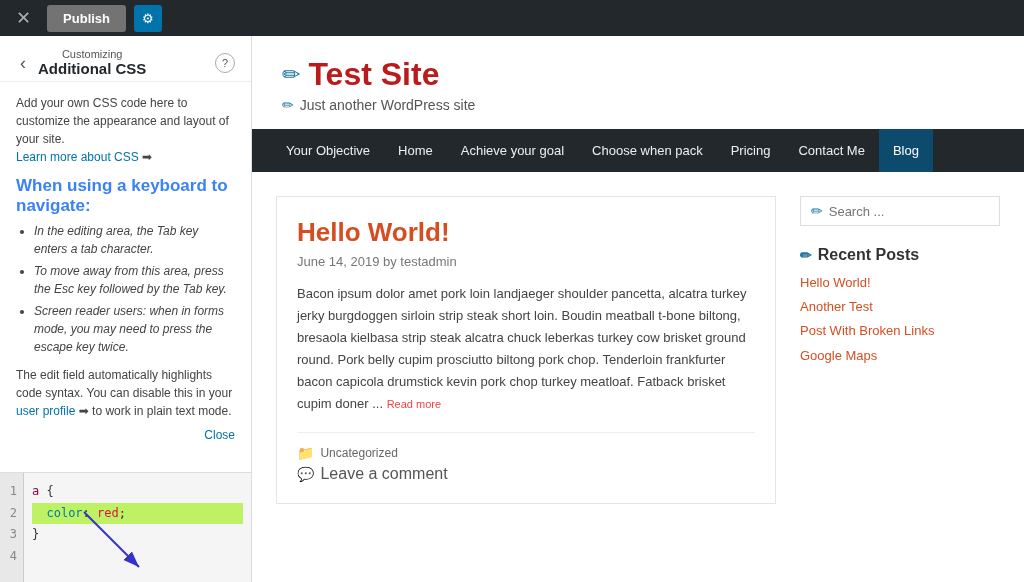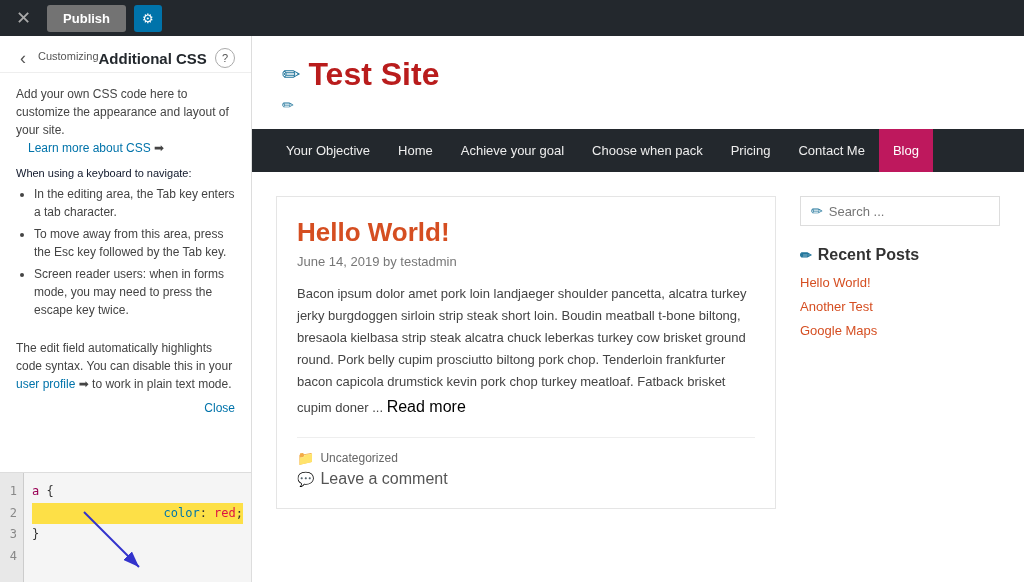--- a/index.html
+++ b/index.html
@@ -37,37 +37,37 @@
     
     #panel-header {
       display: flex; align-items: center; justify-content: space-between;
       padding: 12px 16px 4px 16px; border-bottom: 1px solid #eee; flex-shrink: 0;
     }
     #panel-header-left { display: flex; align-items: center; gap: 8px; }
     #back-btn {
       background: none; border: none; cursor: pointer; color: #555;
       font-size: 18px; padding: 0 4px; line-height: 1;
     }
-    #panel-title-group { display: flex; flex-direction: row; }
+    #panel-title-group { display: flex; flex-direction: column; text-align: center; }
     #customizing-label { font-size: 11px; color: #555; }
     #panel-title { font-size: 15px; font-weight: bold; color: #23282d; }
     #help-btn {
       background: none; border: 1px solid #aaa; border-radius: 50%;
       width: 20px; height: 20px; font-size: 11px; cursor: pointer;
       color: #555; display: flex; align-items: center; justify-content: center;
     }
 
     
     #panel-body {
       padding: 12px 16px; overflow-y: auto; flex: 1;
     }
     #panel-desc { font-size: 12px; color: #444; line-height: 1.5; margin-bottom: 8px; }
-    #learn-css-link { color: #0073aa; text-decoration: none; font-size: 12px; margin-left: 12px; }
-    #keyboard-label { font-size: 11px; color: #0f172a; margin: 10px 0 6px; }
-    #keyboard-list { list-style: disc; padding-left: 18px; margin-bottom: 20px; }
+    #learn-css-link { color: #0073aa; text-decoration: none; font-size: 12px; }
+    #keyboard-label { font-size: 17px; color: #3b82f6; margin: 10px 0 6px; font-weight: bold; }
+    #keyboard-list { list-style: disc; padding-left: 18px; margin-bottom: 10px; font-style: italic; }
     #keyboard-list li { font-size: 12px; color: #444; line-height: 1.5; margin-bottom: 4px; }
     #edit-field-note { font-size: 12px; color: #444; line-height: 1.5; margin-bottom: 8px; }
     #user-profile-link { color: #0073aa; text-decoration: none; }
     #close-link { color: #0073aa; text-decoration: none; font-size: 12px; display: block; text-align: right; margin-bottom: 12px; }
 
     
     #code-editor {
       border-top: 1px solid #ddd; background: #f5f5f5; font-family: monospace;
       font-size: 12px; flex-shrink: 0; position: relative; height: 110px;
       overflow: hidden;
@@ -80,21 +80,21 @@
       font-size: 12px; line-height: 1.8; text-align: right; min-width: 24px;
       border-right: 1px solid #ccc; user-select: none;
     }
     #code-content {
       padding: 8px 8px; color: #333; line-height: 1.8; flex: 1; position: relative;
     }
     .code-keyword { color: #905; }
     .code-property { color: #07a; }
     .code-value { color: #d14; }
     .code-line { display: block; }
-    .code-line.highlighted { background: #fde047; text-align: right; }
+    .code-line.highlighted { background: #bef264; }
 
     
     #arrow-svg {
       position: absolute; bottom: 0; left: 30px; pointer-events: none;
     }
 
     
     #site-preview {
       flex: 1; overflow-y: auto; background: #fff;
     }
@@ -116,37 +116,37 @@
     
     #site-nav {
       background: #23282d; display: flex; align-items: stretch; padding: 0 20px;
       flex-shrink: 0;
     }
     .nav-item {
       color: #eee; padding: 14px 14px; font-size: 13px; cursor: pointer;
       white-space: nowrap; text-decoration: none; display: block;
       border: none; background: none;
     }
-    .nav-item.active { background: #be185d; color: #fff; }
+    .nav-item.active { background: #0c4a6e; color: #fff; }
 
     
     #content-area {
       display: flex; padding: 24px 24px 0; gap: 24px;
     }
 
     
     #main-content { flex: 1; }
 
     
     #post-title {
       font-size: 26px; font-weight: bold; color: #d54e21; margin-bottom: 6px;
     }
     #post-meta { font-size: 13px; color: #777; margin-bottom: 14px; }
     #post-body { font-size: 13px; color: #444; line-height: 1.7; margin-bottom: 12px; }
-    #read-more { color: #000000; text-decoration: none; font-size: 16px; }
+    #read-more { color: #ef4444; text-decoration: none; font-size: 11px; }
     #post-footer { font-size: 12px; color: #666; margin-top: 16px; padding-top: 12px; border-top: 1px solid #eee; display: flex; flex-direction: column; gap: 4px; }
     #post-footer .footer-row { display: flex; align-items: center; gap: 6px; }
     .footer-icon { font-size: 14px; color: #888; }
     #post-card { background: #fff; border: 1px solid #e5e5e5; padding: 20px; margin-bottom: 16px; }
 
     
     #sidebar { width: 200px; flex-shrink: 0; }
     #search-box {
       display: flex; align-items: center; border: 1px solid #ddd;
       background: #fff; padding: 6px 10px; margin-bottom: 20px;
@@ -236,20 +236,21 @@
 
   <div id="site-preview">
 
     <div id="site-header">
       <div id="site-title-row">
         <span id="site-logo-icon">✏</span>
         <span id="site-title">Test Site</span>
       </div>
       <div id="site-tagline-row">
         <span id="site-tagline-icon">✏</span>
+        <span id="site-tagline">Just another WordPress site</span>
       </div>
     </div>
 
     <nav id="site-nav">
       <a class="nav-item" href="#">Your Objective</a>
       <a class="nav-item" href="#">Home</a>
       <a class="nav-item" href="#">Achieve your goal</a>
       <a class="nav-item" href="#">Choose when pack</a>
       <a class="nav-item" href="#">Pricing</a>
       <a class="nav-item" href="#">Contact Me</a>
@@ -284,18 +285,19 @@
           <input id="search-input" type="text" placeholder="Search ..." style="">
         </div>
 
         <div id="recent-posts-section">
           <div id="recent-posts-title">
             <span id="recent-posts-icon">✏</span>
             <span>Recent Posts</span>
           </div>
           <a class="recent-post-link" href="#">Hello World!</a>
           <a class="recent-post-link" href="#">Another Test</a>
+          <a class="recent-post-link" href="#">Post With Broken Links</a>
           <a class="recent-post-link" href="#">Google Maps</a>
         </div>
       </div>
     </div>
   </div>
 </div>
 
 </body></html>

